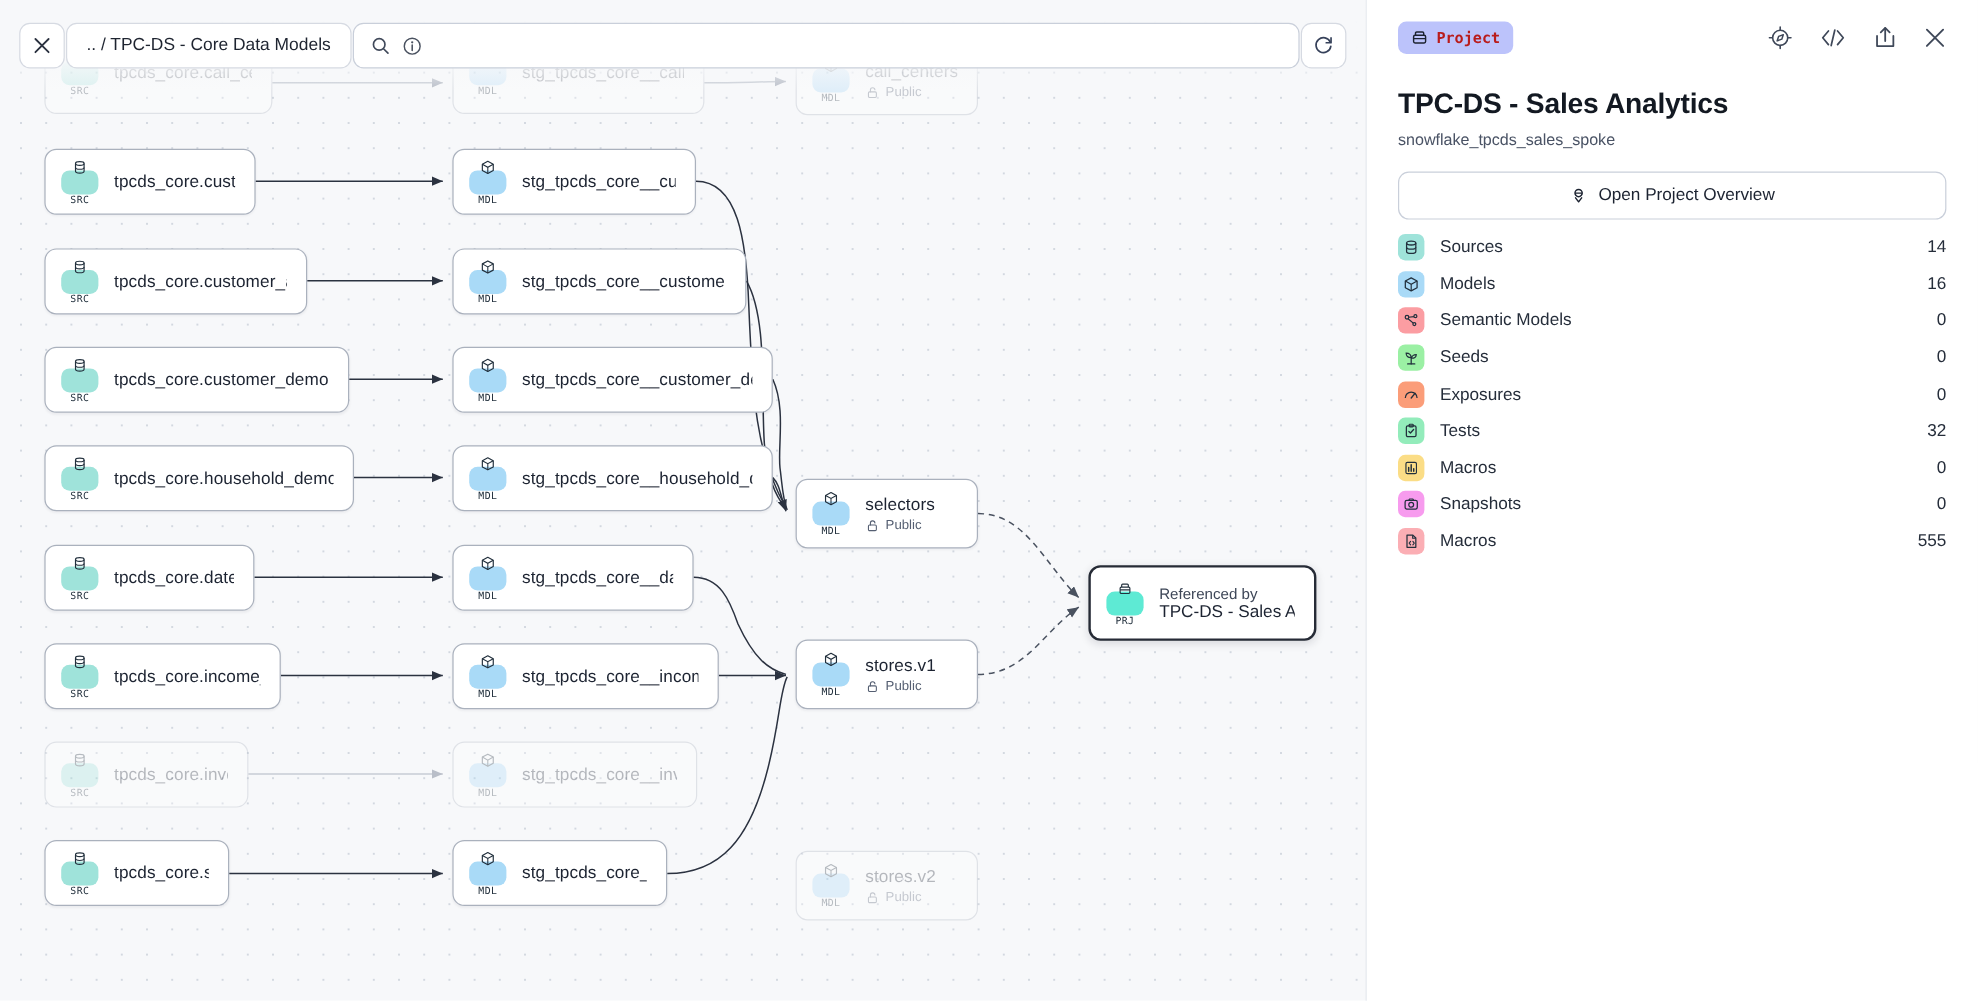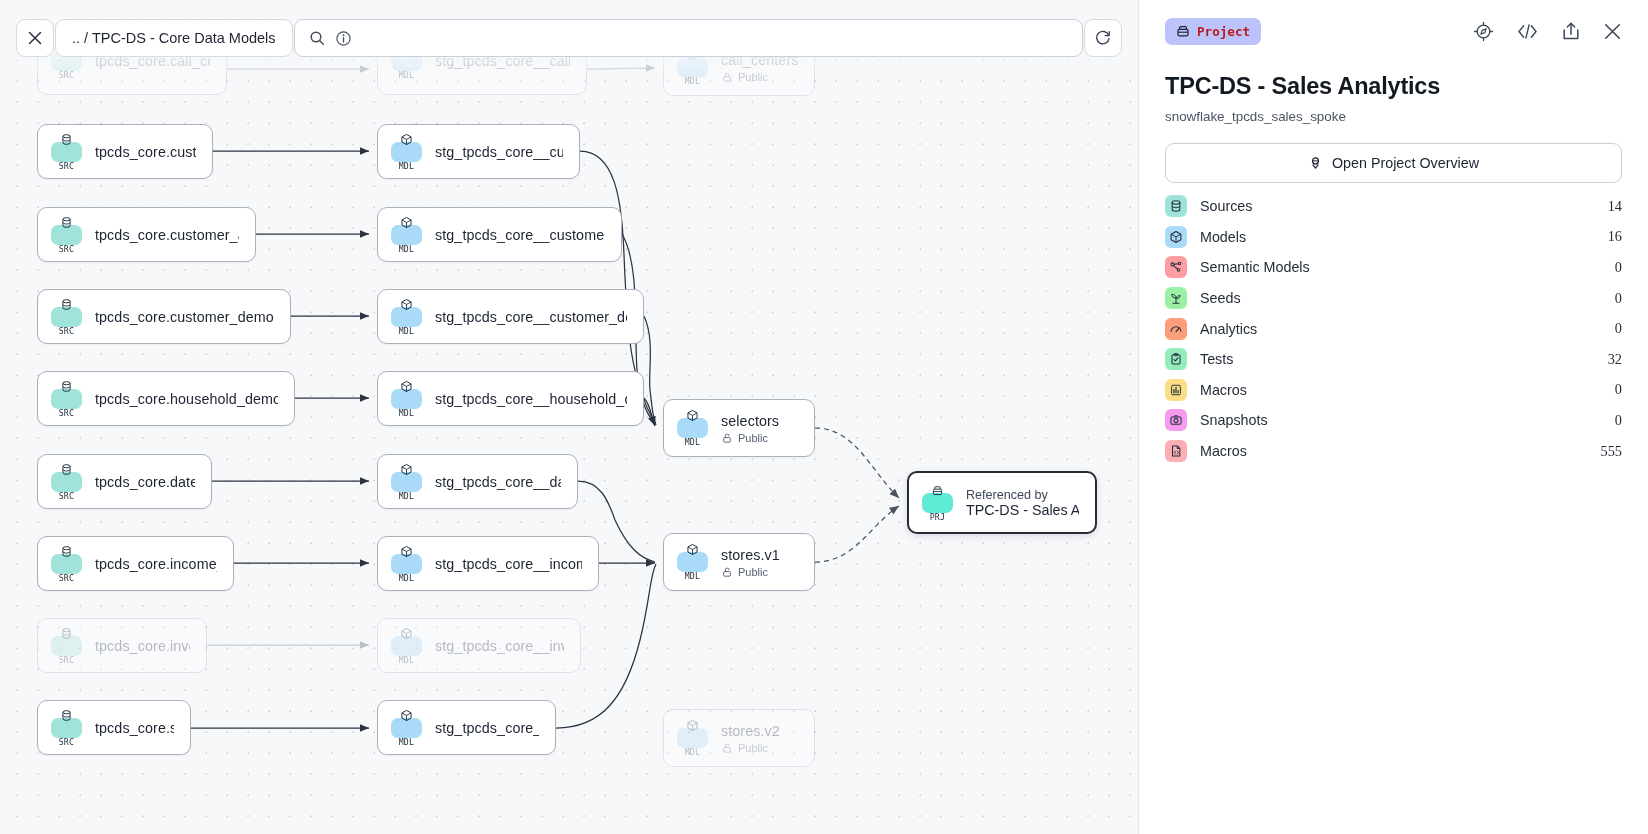--- a/index.html
+++ b/index.html
@@ -117,21 +117,21 @@
   }
   #resources-head { font-size: 12.8px; font-weight: bold; color: #39424f; margin-top: 22px; }
   .res-row {
     display: flex; align-items: center; height: 30.6px; gap: 13px; cursor: pointer;
   }
   .res-ico {
     width: 22px; height: 22px; border-radius: 6px; flex: none;
     display: flex; align-items: center; justify-content: center; color: #2c3440;
   }
   .res-label { font-size: 14.3px; color: #252d3a; }
-  .res-count { margin-left: auto; font-size: 14.3px; color: #252d3a; font-family: Liberation Serif, serif; }
+  .res-count { margin-left: auto; font-size: 14.3px; color: #252d3a; }
 </style>
 </head>
 <body>
 
 <div id="app">
 
   <div id="canvas-pane">
 
     <svg id="edge-layer">
       <defs>
@@ -619,21 +619,21 @@
      <span class="res-label">Seeds</span>
      <span class="res-count">0</span>
         </div>
         <div class="res-row">
           <span class="res-ico" style="background:#fb9d79">
             <svg viewBox="0 0 16 16" width="14" height="14">
               <path d="M2.4 11 A5.6 5.6 0 0 1 13.6 11" stroke="#22303d" stroke-width="1.2" fill="none"></path>
        <path d="M8 11 L11.6 6.6" stroke="#22303d" stroke-width="1.3" stroke-linecap="round"></path>
             </svg>
           </span>
-     <span class="res-label">Analytics</span>
+     <span class="res-label">Exposures</span>
      <span class="res-count">0</span>
         </div>
         <div class="res-row">
           <span class="res-ico" style="background:#93ecbb">
             <svg viewBox="0 0 16 16" width="14" height="14">
               <rect x="3.4" y="3.2" width="9.2" height="10.4" rx="1.3" stroke="#22303d" stroke-width="1.2" fill="none"></rect>
        <rect x="6" y="1.8" width="4" height="2.4" rx="0.8" stroke="#22303d" stroke-width="1.1" fill="none"></rect>
        <path d="M5.8 8.6 L7.3 10.1 L10.3 6.8" stroke="#22303d" stroke-width="1.25" fill="none" stroke-linecap="round" stroke-linejoin="round"></path>
             </svg>
           </span>

